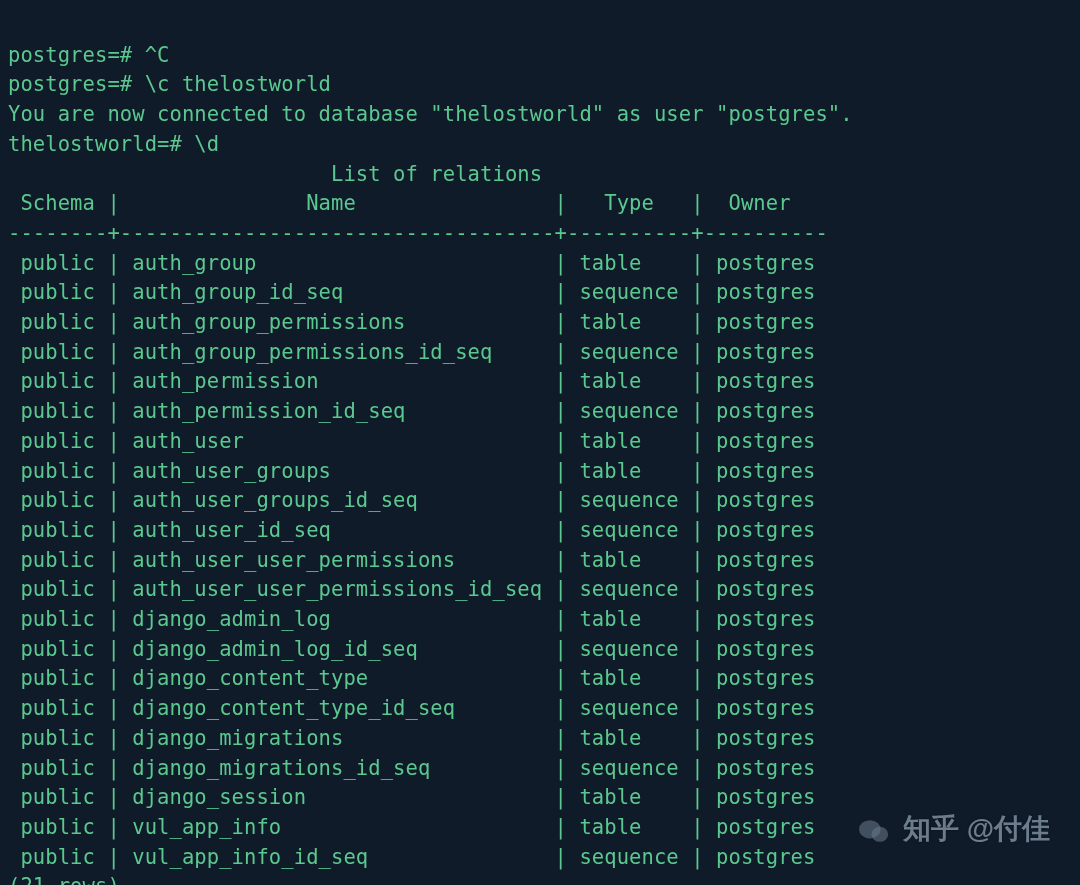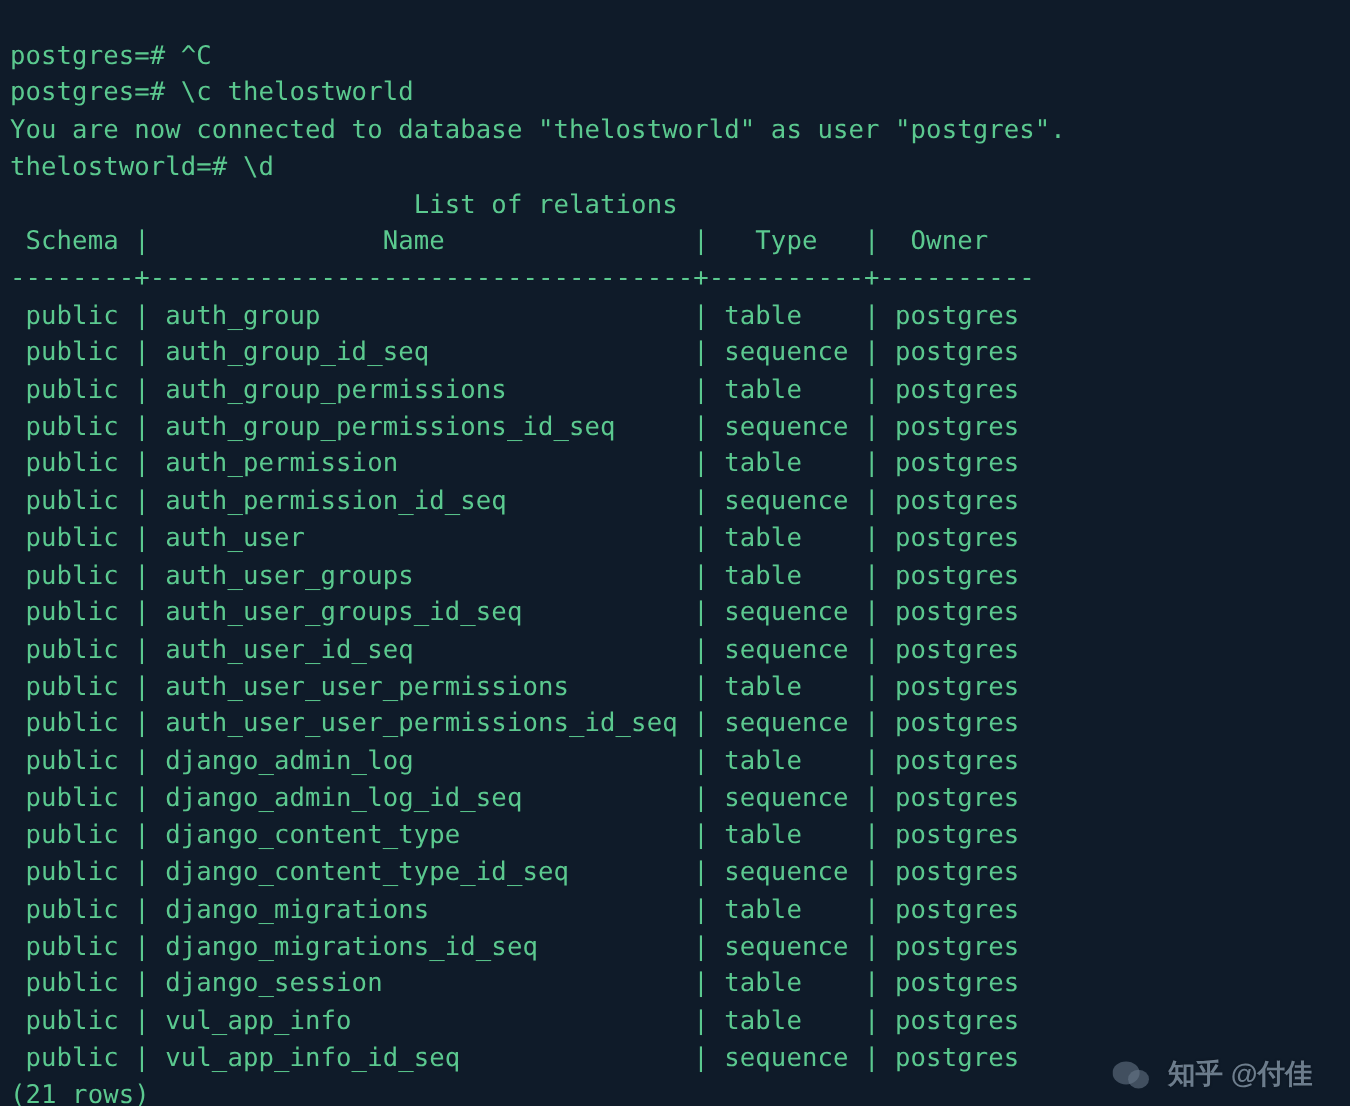--- a/index.html
+++ b/index.html
@@ -2,30 +2,29 @@
 <html><head>
 <meta charset="utf-8">
 <style>
   html,body{
     margin:0;padding:0;background:#0f1b29;color:#5bc98f;
     font-family:Menlo,Consolas,"DejaVu Sans Mono",monospace;
     font-size:20.5px;line-height:29.7px;
   }
   .terminal{
     width:1080px;height:885px;box-sizing:border-box;
-    padding:0 8px 4px 8px;white-space:pre;overflow:hidden;
+    padding:11px 8px 4px 8px;white-space:pre;overflow:hidden;
     letter-spacing:0.08px;
   }
   .watermark{
     position:absolute;right:30px;top:814px;
-    color:rgba(170,190,210,0.62);font-size:22px;font-weight:600;
+    color:rgba(170,190,210,0.62);font-size:28px;font-weight:600;
     font-family:"Helvetica Neue",Arial,sans-serif;
     text-shadow:0 0 2px rgba(0,0,0,.4);
     pointer-events:none;
-    margin-top:30px;
   }
   .wm-icon{
     display:inline-block;vertical-align:middle;margin-right:14px;
     opacity:.55;
   }
 </style>
 </head>
 <body>
 
 <div class="terminal">

